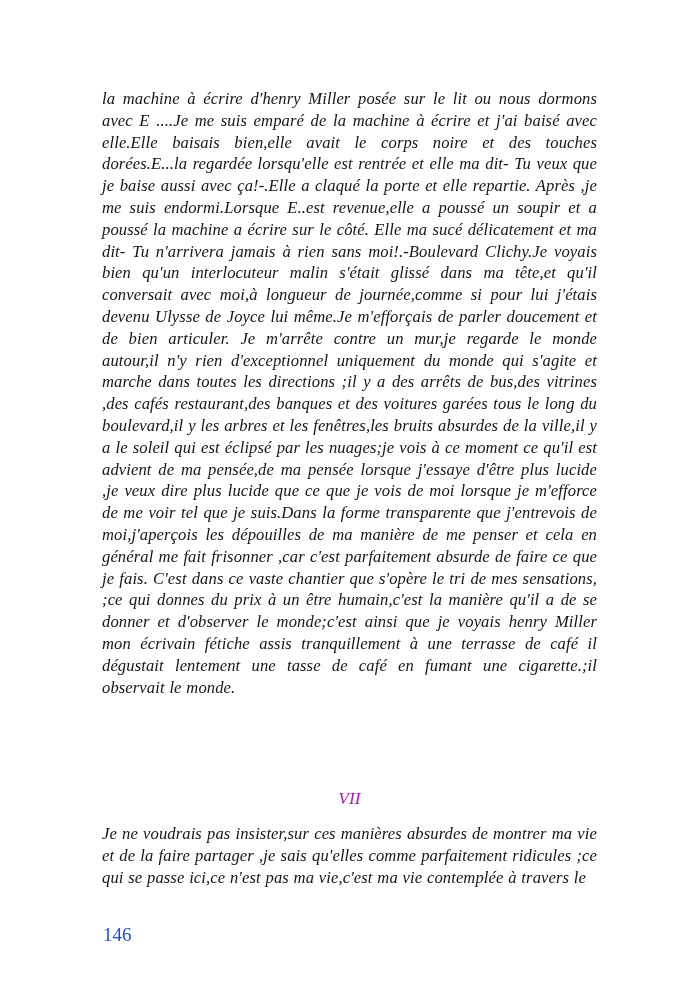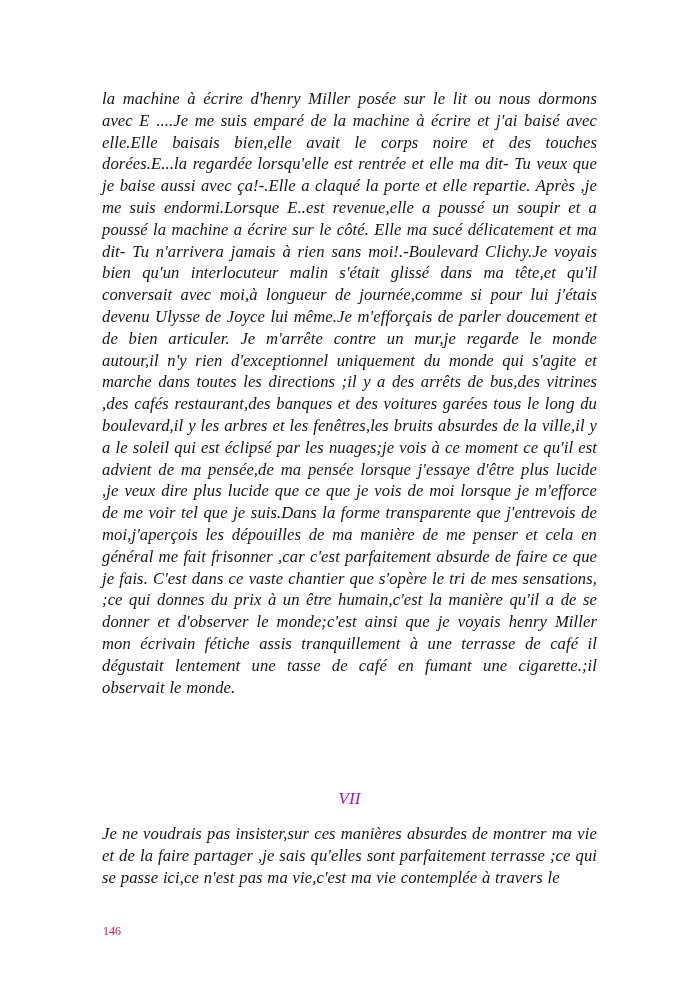--- a/index.html
+++ b/index.html
@@ -41,27 +41,27 @@
       font-weight: normal;
       font-size: 17.5px;
       text-align: center;
       color: #a21caf;
     }
     .page-number {
       position: absolute;
       left: 103px;
       top: 924px;
       font-style: normal;
-      font-size: 12px;
-      color: #be185d;
+      font-size: 19px;
+      color: #1d4ed8;
     }
   </style>
 </head>
 <body>
 
 <div class="book-page">
   <div class="text-block">
     <p class="para">la machine à écrire d'henry Miller posée sur le lit ou nous dormons avec E ....Je me suis emparé de la machine à écrire et j'ai baisé avec elle.Elle baisais bien,elle avait le corps noire et des touches dorées.E...la regardée lorsqu'elle est rentrée et elle ma dit- Tu veux que je baise aussi avec ça!-.Elle a claqué la porte et elle repartie. Après ,je me suis endormi.Lorsque E..est revenue,elle a poussé un soupir et a poussé la machine a écrire sur le côté. Elle ma sucé délicatement et ma dit- Tu n'arrivera jamais à rien sans moi!.-Boulevard Clichy.Je voyais bien qu'un interlocuteur malin s'était glissé dans ma tête,et qu'il conversait avec moi,à longueur de journée,comme si pour lui j'étais devenu Ulysse de Joyce lui même.Je m'efforçais de parler doucement et de bien articuler. Je m'arrête contre un mur,je regarde le monde autour,il n'y rien d'exceptionnel uniquement du monde qui s'agite et marche dans toutes les directions ;il y a des arrêts de bus,des vitrines ,des cafés restaurant,des banques et des voitures garées tous le long du boulevard,il y les arbres et les fenêtres,les bruits absurdes de la ville,il y a le soleil qui est éclipsé par les nuages;je vois à ce moment ce qu'il est advient de ma pensée,de ma pensée lorsque j'essaye d'être plus lucide ,je veux dire plus lucide que ce que je vois de moi lorsque je m'efforce de me voir tel que je suis.Dans la forme transparente que j'entrevois de moi,j'aperçois les dépouilles de ma manière de me penser et cela en général me fait frisonner ,car c'est parfaitement absurde de faire ce que je fais. C'est dans ce vaste chantier que s'opère le tri de mes sensations, ;ce qui donnes du prix à un être humain,c'est la manière qu'il a de se donner et d'observer le monde;c'est ainsi que je voyais henry Miller mon écrivain fétiche assis tranquillement à une terrasse de café il dégustait lentement une tasse de café en fumant une cigarette.;il observait le monde.</p>
     <h2 class="chapter-heading">VII</h2>
-    <p class="para">Je ne voudrais pas insister,sur ces manières absurdes de montrer ma vie et de la faire partager ,je sais qu'elles sont parfaitement terrasse ;ce qui se passe ici,ce n'est pas ma vie,c'est ma vie contemplée à travers le</p>
+    <p class="para">Je ne voudrais pas insister,sur ces manières absurdes de montrer ma vie et de la faire partager ,je sais qu'elles comme parfaitement ridicules ;ce qui se passe ici,ce n'est pas ma vie,c'est ma vie contemplée à travers le</p>
   </div>
   <div class="page-number">146</div>
 </div>
 
 </body></html>

